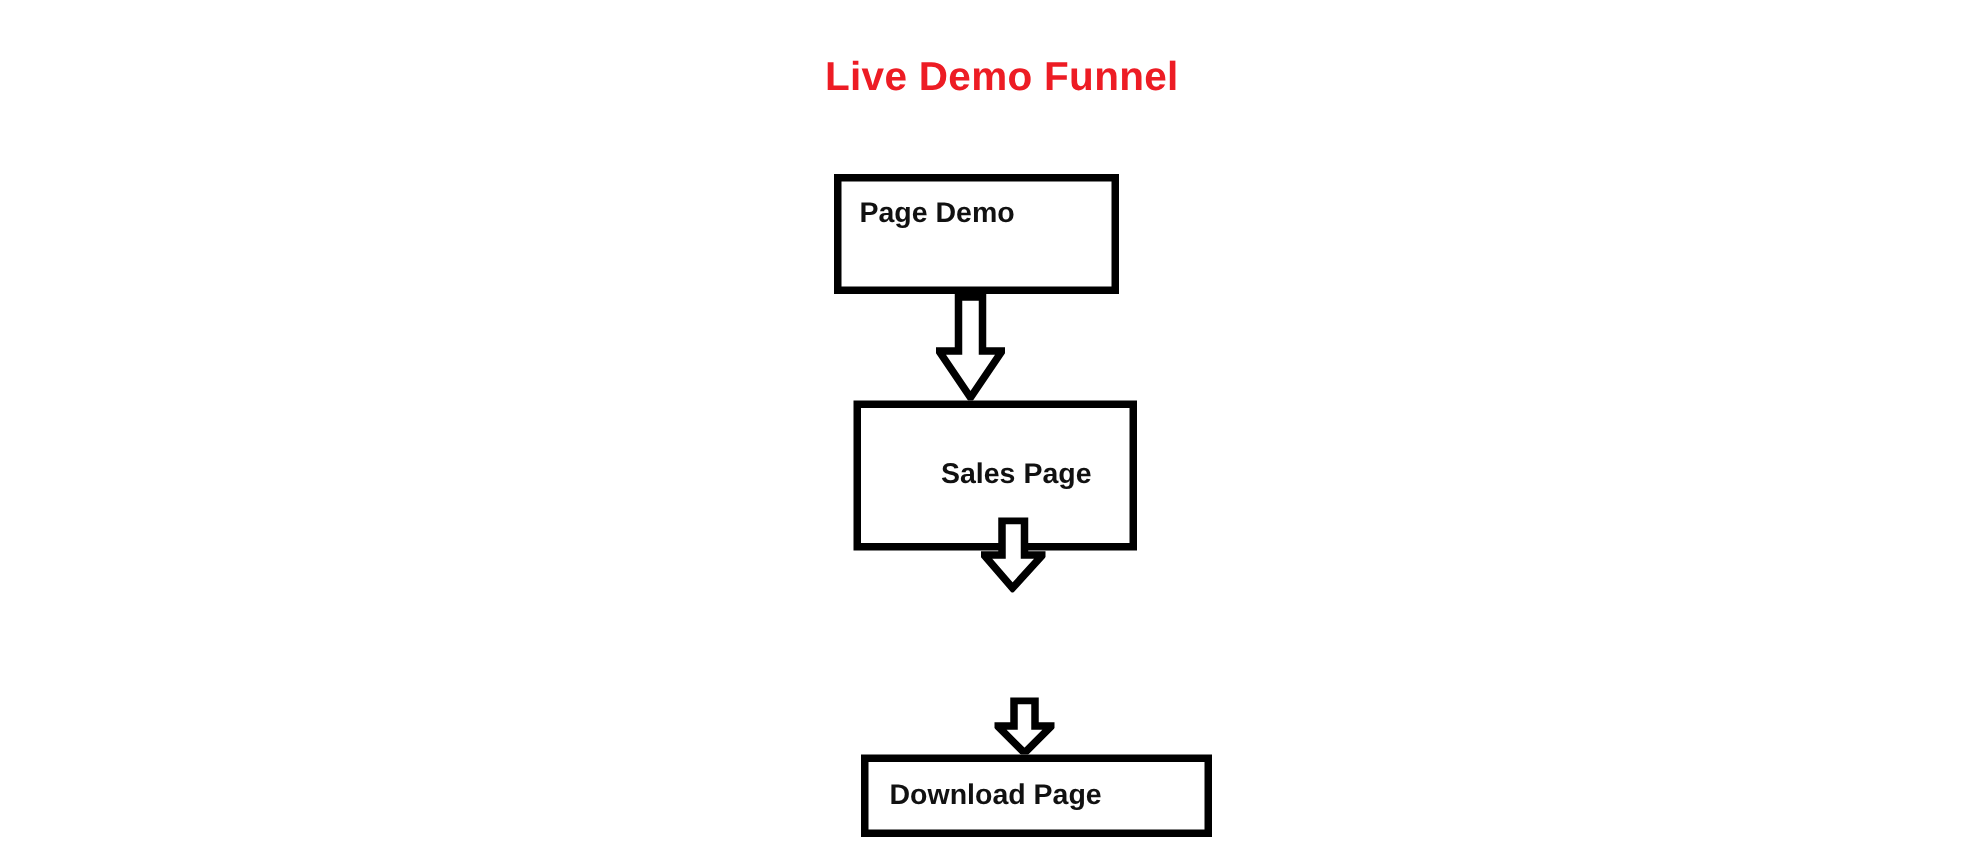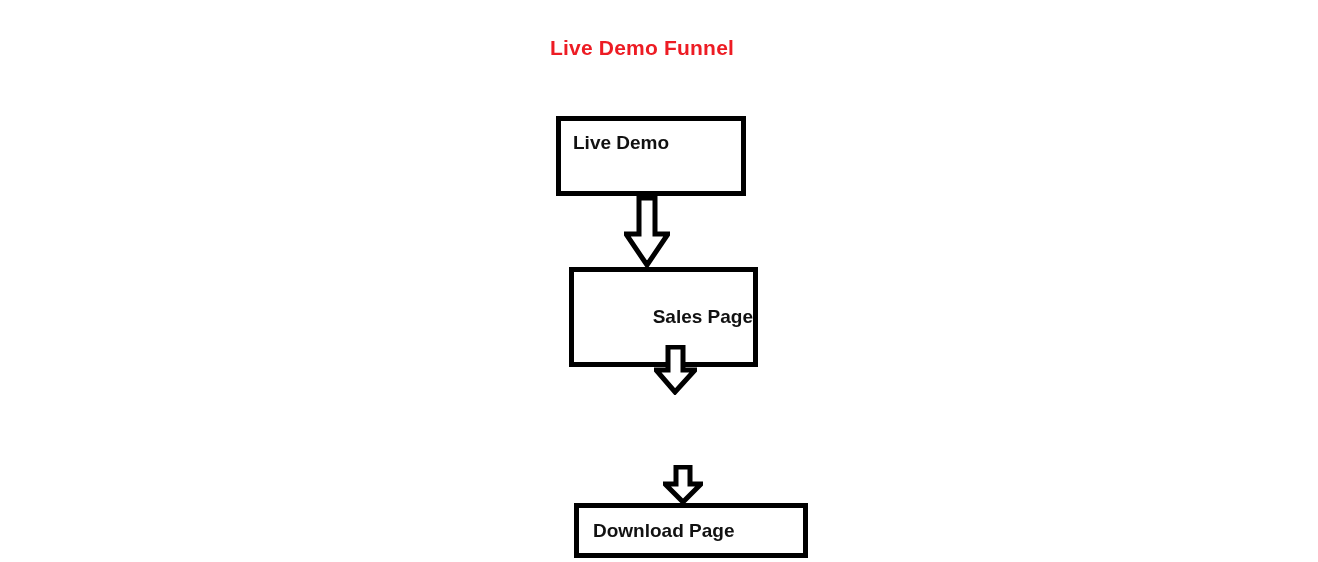--- a/index.html
+++ b/index.html
@@ -17,21 +17,21 @@
     width: 1318px;
     height: 562px;
     background: #ffffff;
     overflow: hidden;
   }
 
   .diagram-title {
     position: absolute;
     left: 550px;
     top: 36px;
-    font-size: 21px;
+    font-size: 27px;
     font-weight: bold;
     letter-spacing: 0.2px;
     white-space: nowrap;
   }
 
   .node-box {
     position: absolute;
     box-sizing: border-box;
     background: #ffffff;
     border: 5px solid #000000;
@@ -58,21 +58,21 @@
     padding: 10px 0 0 12px;
   }
 
   
   #box-sales-page {
     left: 569px;
     top: 267px;
     width: 189px;
     height: 100px;
     align-items: center;
-    justify-content: flex-end;
+    justify-content: center;
   }
   #box-sales-page .node-label {
     padding-left: 28px;
   }
 
   
   #box-thank-you {
     left: 557px;
     top: 393px;
     width: 331px;
@@ -113,21 +113,21 @@
   #arrow-3 { left: 663px; top: 465px;  width: 40px; height: 40px; }
 </style>
 </head>
 <body>
 
 <div id="canvas">
 
   <div class="diagram-title" style="color:#ED1C24;">Live Demo Funnel</div>
 
   <div class="node-box" id="box-live-demo">
-    <span class="node-label">Live Demo</span>
+    <span class="node-label">Page Demo</span>
   </div>
 
   <div class="flow-arrow" id="arrow-1">
     <svg viewBox="0 0 46 72" preserveAspectRatio="none" aria-hidden="true">
       <polygon points="15,2 31,2 31,38 44,38 23,69 2,38 15,38" fill="#ffffff" stroke="#000000" stroke-width="5" stroke-linejoin="miter"></polygon>
     </svg>
   </div>
 
   <div class="node-box" id="box-sales-page">
     <span class="node-label">Sales Page</span>

